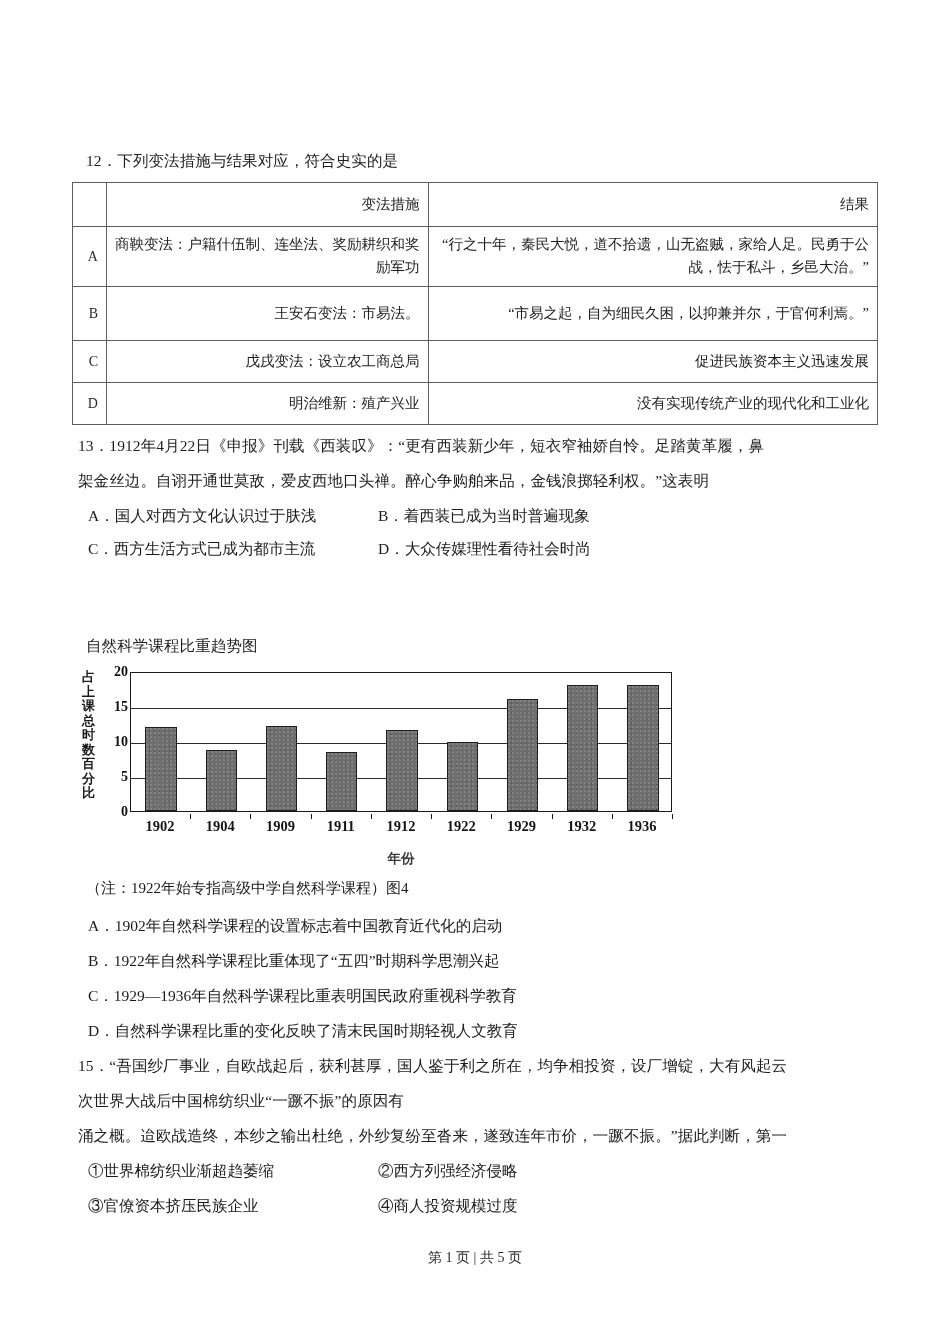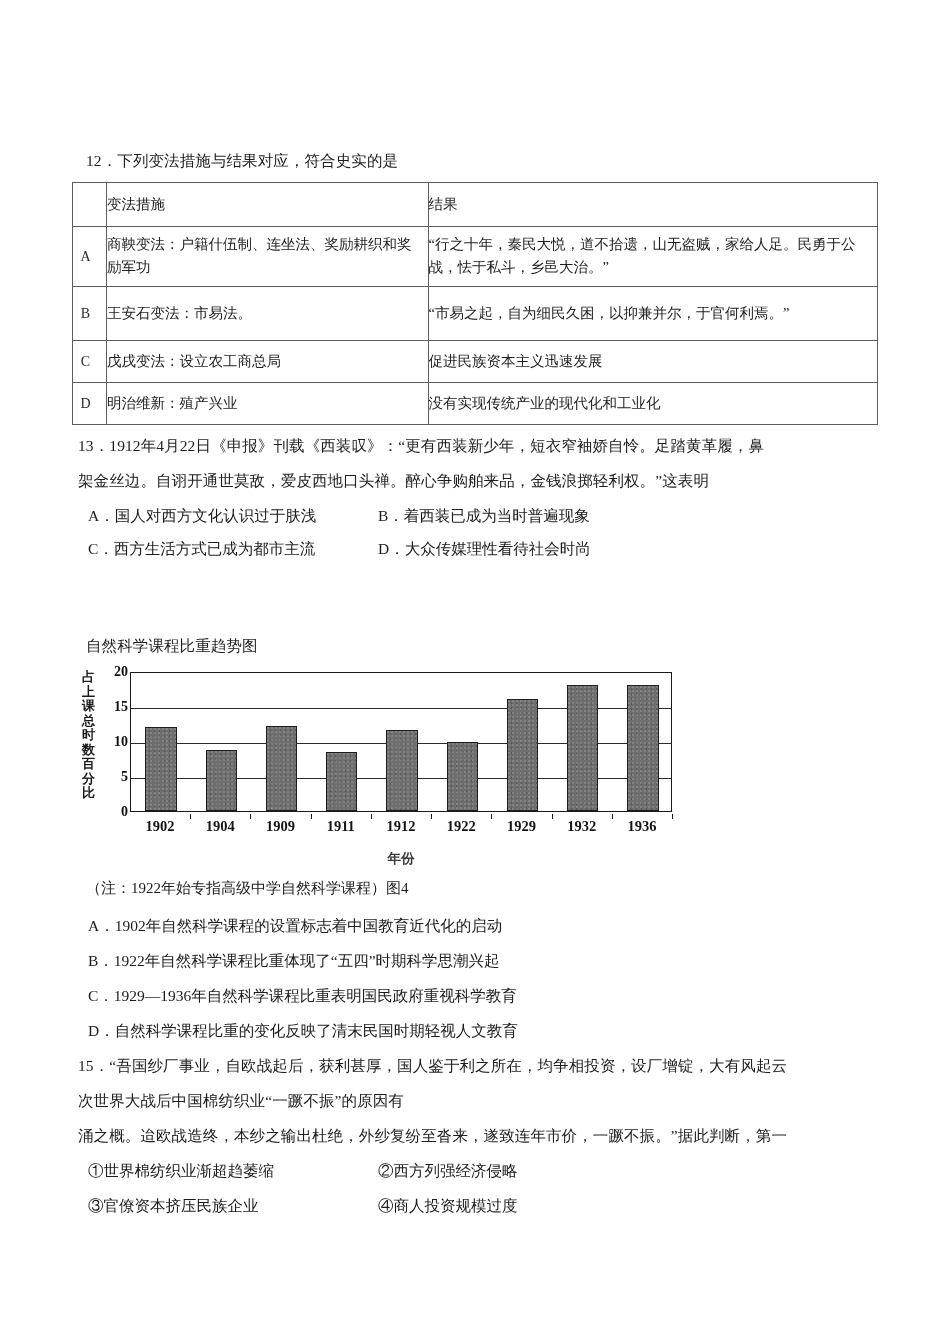--- a/index.html
+++ b/index.html
@@ -62,20 +62,21 @@
     width: 806px;
     border-collapse: collapse;
     font-size: 14.5px;
     color: #1d1d1d;
   }
   .q12-table td {
     border: 1px solid #5d5d5d;
     padding: 6px 8px 7px 0;
     vertical-align: middle;
     line-height: 23px;
+    text-align: right;
   }
   .col-letter {
     width: 34px;
     text-align: center;
     font-family: "Liberation Serif", serif;
     font-size: 14px;
     color: #2a2a2a;
   }
   .col-measure { width: 322px; }
   .col-result  { width: 450px; }
@@ -341,14 +342,15 @@
 
   <div class="opt-row" style="left:88px; top:1153px;">
     <span class="opt-col-a">①世界棉纺织业渐超趋萎缩</span>
     <span class="opt-col-b">②西方列强经济侵略</span>
   </div>
   <div class="opt-row" style="left:88px; top:1188px;">
     <span class="opt-col-a">③官僚资本挤压民族企业</span>
     <span class="opt-col-b">④商人投资规模过度</span>
   </div>
 
+  <div class="footer">第 1 页 | 共 5 页</div>
 
 </div>
 
 </body></html>

